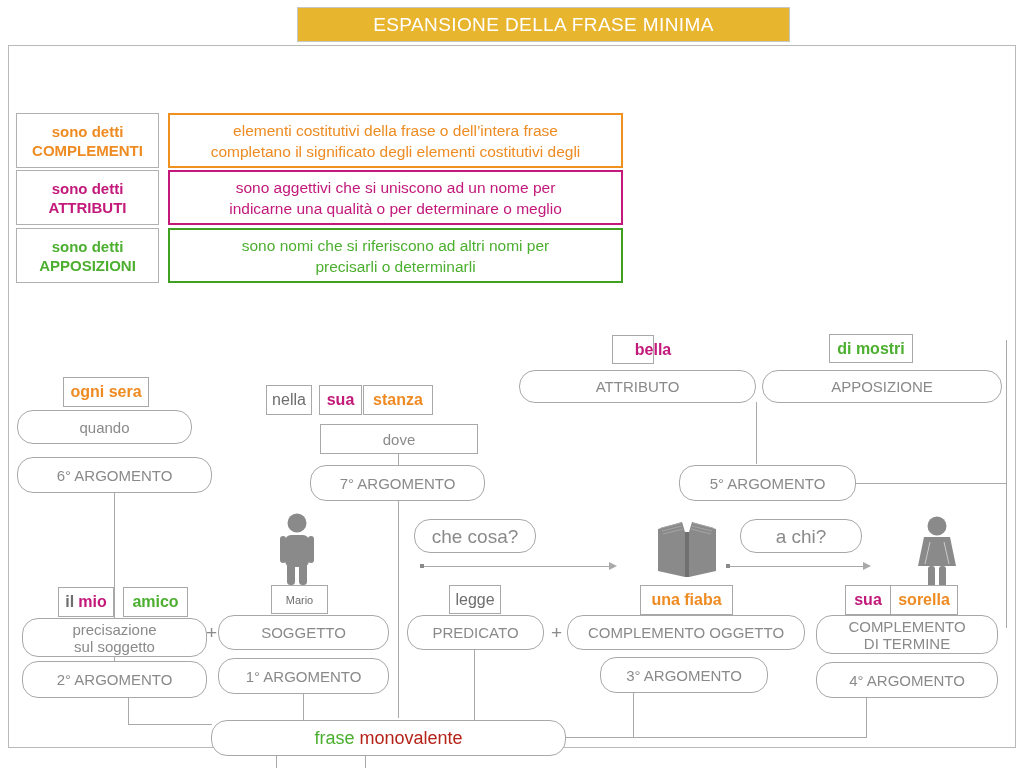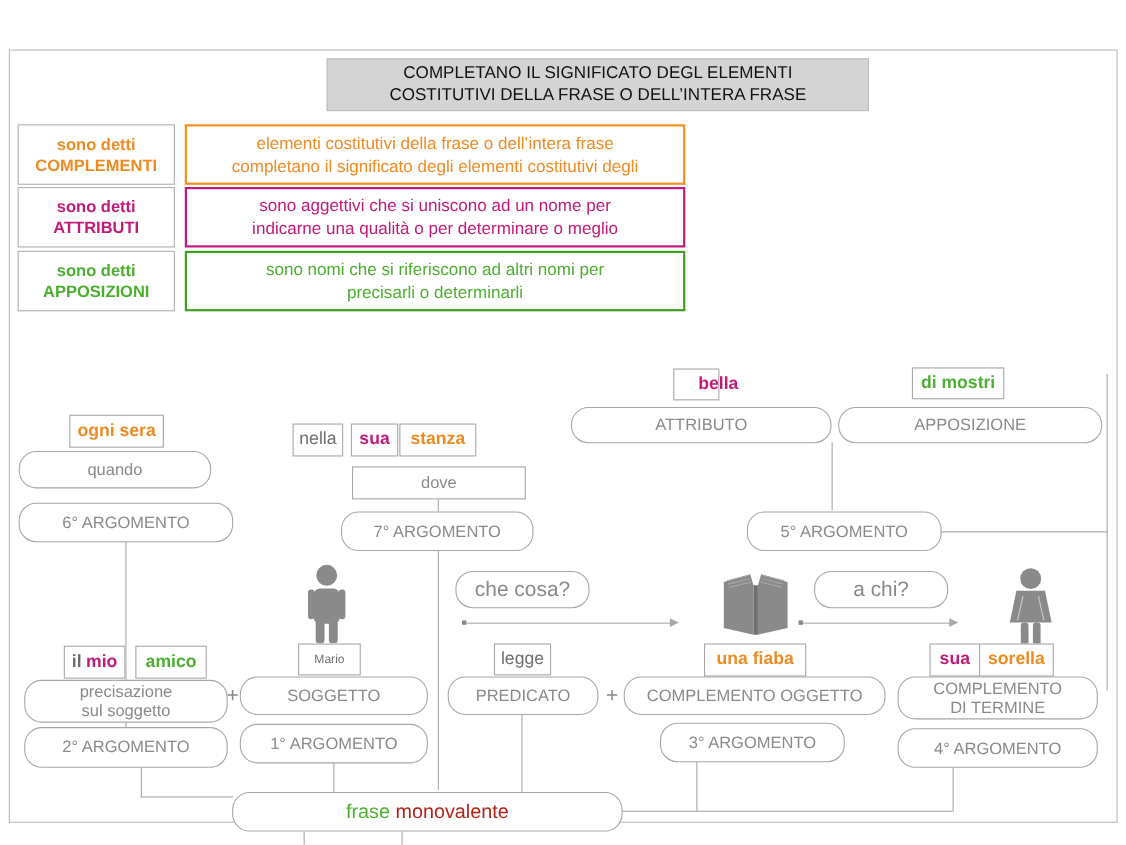--- a/index.html
+++ b/index.html
@@ -91,29 +91,26 @@
   .pictogram{fill:#8a8a8a;}
   .book{fill:#8a8a8a;}
 
   .plus{position:absolute;color:#8a8a8a;font-size:19px;font-weight:normal;}
 </style>
 </head>
 <body>
 
 <div class="stage">
 
+  <div class="abs" id="title-banner">
+    <span>ESPANSIONE DELLA FRASE MINIMA</span>
+  </div>
 
   <div class="abs" id="outer-frame"></div>
 
-  <div class="abs" id="subtitle-box">
-    <div>
-      <div>COMPLETANO IL SIGNIFICATO DEGL ELEMENTI</div>
-      <div>COSTITUTIVI DELLA FRASE O DELL’INTERA FRASE</div>
-    </div>
-  </div>
 
   <div class="abs legend-key" id="legend-key-0">
     <div>
       <div>sono detti</div>
       <div>COMPLEMENTI</div>
     </div>
   </div>
   <div class="abs legend-def" id="legend-def-0">
     <div>
       <div>elementi costitutivi della frase o dell’intera  frase</div>

